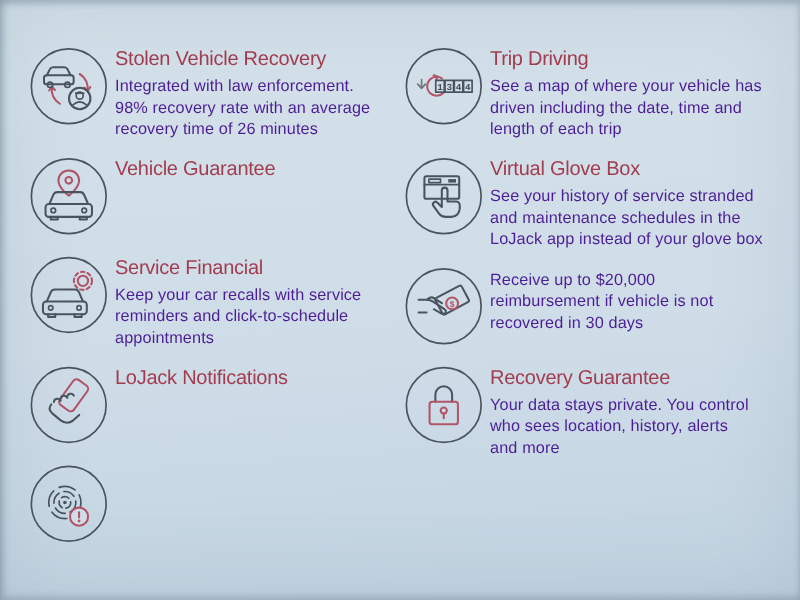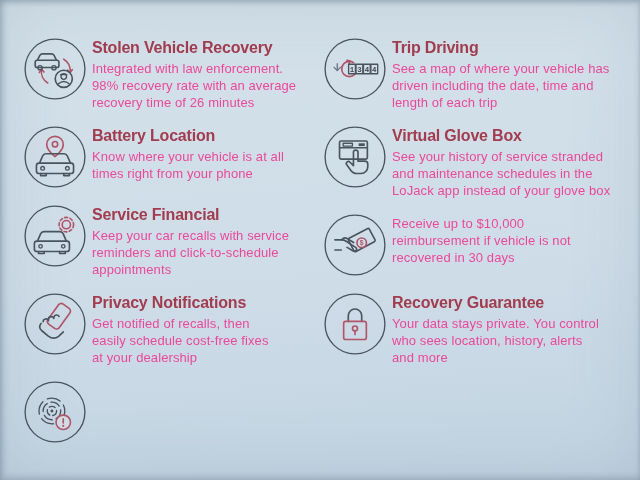--- a/index.html
+++ b/index.html
@@ -11,22 +11,22 @@
   }
   .vignette {
     position:absolute; inset:0; pointer-events:none; z-index:5;
     box-shadow: inset 0 0 70px rgba(96,118,138,.17), inset 0 3px 5px rgba(96,118,138,.38), inset 3px -3px 6px rgba(70,95,115,.25);
   }
   .grid { display:grid; grid-template-columns:300px 318px; padding:36px 0 0 22px; position:relative; z-index:1; }
   .col { display:flex; flex-direction:column; }
   .feature { display:flex; gap:4px; align-items:flex-start; margin-bottom:13px; }
   .ficon { flex:0 0 66px; width:66px; height:66px; }
   .ftext { padding-top:3px; }
-  .ftitle { margin:0 0 3px; font-size:16px; font-weight:700; letter-spacing:-0.2px; color:#a23c4f; }
-  .fdesc  { margin:0; font-size:13px; line-height:17px; color:#ec4899; white-space:pre-line; letter-spacing:0.1px; }
+  .ftitle { margin:0 0 3px; font-size:16px; font-weight:400; letter-spacing:-0.2px; color:#a23c4f; }
+  .fdesc  { margin:0; font-size:13px; line-height:17px; color:#4c1d95; white-space:pre-line; letter-spacing:0.1px; }
   svg { display:block; }
   svg * { fill:none; stroke-linecap:round; stroke-linejoin:round; }
   .dk  { stroke:#4a545f; stroke-width:1.6; }
   .rd  { stroke:#b25568; stroke-width:1.6; }
   .thin{ stroke-width:1.3; }
   .fdk { fill:#4a545f; stroke:none; }
   .frd { fill:#b25568; stroke:none; }
   .fbg { fill:#d2dfe9; }
   .odo { fill:#3f4954; stroke:none; font-family:"Liberation Mono", monospace; font-size:7.2px; font-weight:bold; text-anchor:middle; }
   .dol { fill:#b25568; stroke:none; font-family:"Liberation Sans", sans-serif; font-size:6.5px; font-weight:bold; text-anchor:middle; }
@@ -73,23 +73,21 @@
           <path class="rd" d="M32 12 c-4.8 0 -8 3.6 -8 7.8 C24 25.6 32 31.5 32 31.5 s8 -5.9 8 -11.7 C40 15.6 36.8 12 32 12 z"></path>
           <circle class="rd" cx="32" cy="19.6" r="2.6"></circle>
           <path class="dk" d="M17 38 l3 -7 q1 -2.2 3.2 -2.2 h17.6 q2.2 0 3.2 2.2 l3 7"></path>
           <rect class="dk" x="14" y="38" width="36" height="10" rx="2.5"></rect>
           <path class="dk" d="M18 48 v2 h5.5 v-2 M40.5 48 v2 h5.5 v-2"></path>
           <circle class="dk thin" cx="20" cy="43" r="1.8"></circle>
           <circle class="dk thin" cx="44" cy="43" r="1.8"></circle>
         </svg>
       </span>
       <div class="ftext">
-        <h3 class="ftitle">Battery Location</h3>
-        <p class="fdesc">Know where your vehicle is at all
-times right from your phone</p>
+        <h3 class="ftitle">Vehicle Guarantee</h3>
       </div>
     </div>
 
     <div class="feature">
       <span class="ficon">
         <svg viewBox="0 0 64 64" width="66" height="66">
           <circle class="dk thin" cx="32" cy="32" r="29"></circle>
           <circle class="rd" cx="43" cy="21" r="4"></circle>
           <circle class="rd" cx="43" cy="21" r="7" stroke-dasharray="2.8 2.4"></circle>
           <path class="dk" d="M15 37 l3 -7 q1 -2.2 3.2 -2.2 h15.6 q2.2 0 3.2 2.2 l3 7"></path>
@@ -112,24 +110,21 @@
         <svg viewBox="0 0 64 64" width="66" height="66">
           <circle class="dk thin" cx="32" cy="32" r="29"></circle>
           <rect class="rd" x="29" y="12.5" width="13.5" height="24" rx="3.2" transform="rotate(36 35.8 24.5)"></rect>
           <path class="dk" d="M18.5 31.5 q-3 3.5 0.5 6.8 l6.5 5.4 q5.2 4 10 0.2 l4.6 -4.2"></path>
           <path class="dk" d="M20.5 29.7 a2.7 2.7 0 0 1 5.2 -0.9"></path>
           <path class="dk" d="M25.7 27.4 a2.7 2.7 0 0 1 5.2 -0.9"></path>
           <path class="dk" d="M30.9 25.3 a2.7 2.7 0 0 1 5 -0.6"></path>
         </svg>
       </span>
       <div class="ftext">
-        <h3 class="ftitle">Privacy Notifications</h3>
-        <p class="fdesc">Get notified of recalls, then
-easily schedule cost-free fixes
-at your dealership</p>
+        <h3 class="ftitle">LoJack Notifications</h3>
       </div>
     </div>
 
     <div class="feature">
       <span class="ficon">
         <svg viewBox="0 0 64 64" width="66" height="66">
           <circle class="dk thin" cx="32" cy="32" r="29"></circle>
           <circle class="dk thin" cx="29" cy="31" r="4.5" stroke-dasharray="6 3"></circle>
           <circle class="dk thin" cx="29" cy="31" r="8.5" stroke-dasharray="9 4"></circle>
           <circle class="dk thin" cx="29" cy="31" r="12.5" stroke-dasharray="13 5"></circle>
@@ -196,21 +191,21 @@
           <circle class="dk thin" cx="32" cy="32" r="29"></circle>
           <rect class="dk" x="27" y="20" width="23" height="14.4" rx="1.5" transform="rotate(-28 38.5 27.2)"></rect>
           <circle class="rd" cx="38.5" cy="29.8" r="4.6"></circle>
           <text class="dol" x="38.5" y="32.2">$</text>
           <path class="dk" d="M12.5 27 h6.5 q2.4 0 4.4 1.3 l8.8 5.8 q2.2 1.4 1 3 q-1.2 1.6 -3.3 0.4 l-5.6 -3.2"></path>
           <path class="dk" d="M12.5 36.8 h6.2"></path>
           <path class="dk" d="M19 27 q2.6 -3 5.6 -1.2 l6 3.8"></path>
         </svg>
       </span>
       <div class="ftext">
-        <p class="fdesc">Receive up to $10,000
+        <p class="fdesc">Receive up to $20,000
 reimbursement if vehicle is not
 recovered in 30 days</p>
       </div>
     </div>
 
     <div class="feature">
       <span class="ficon">
         <svg viewBox="0 0 64 64" width="66" height="66">
           <circle class="dk thin" cx="32" cy="32" r="29"></circle>
           <path class="dk" d="M25.5 29.5 v-5.5 a6.5 6.5 0 0 1 13 0 v5.5"></path>

